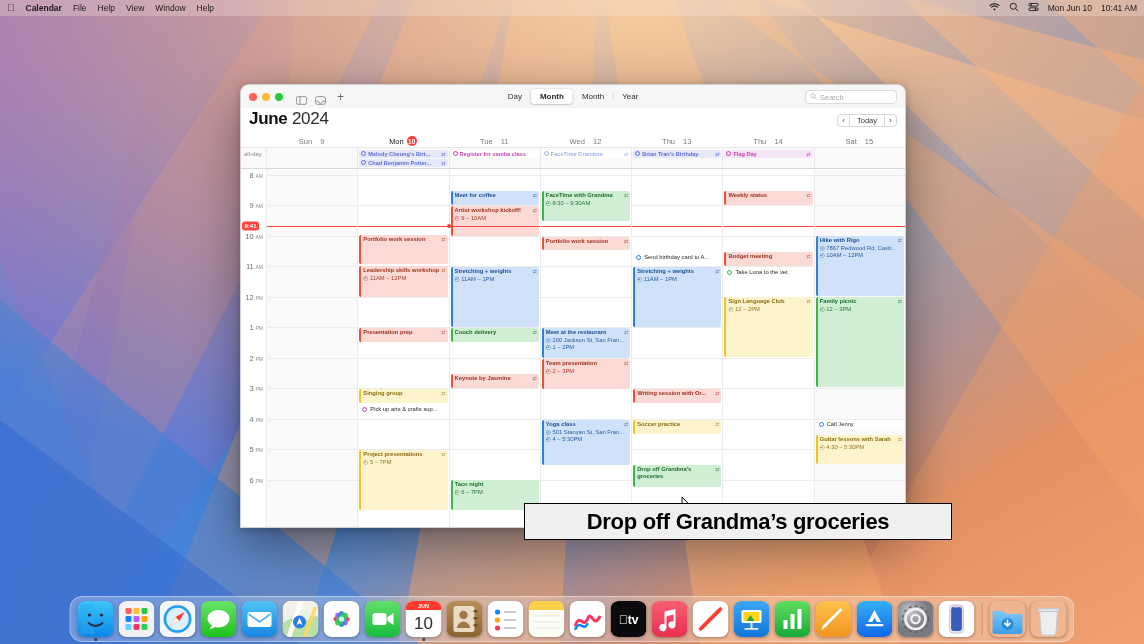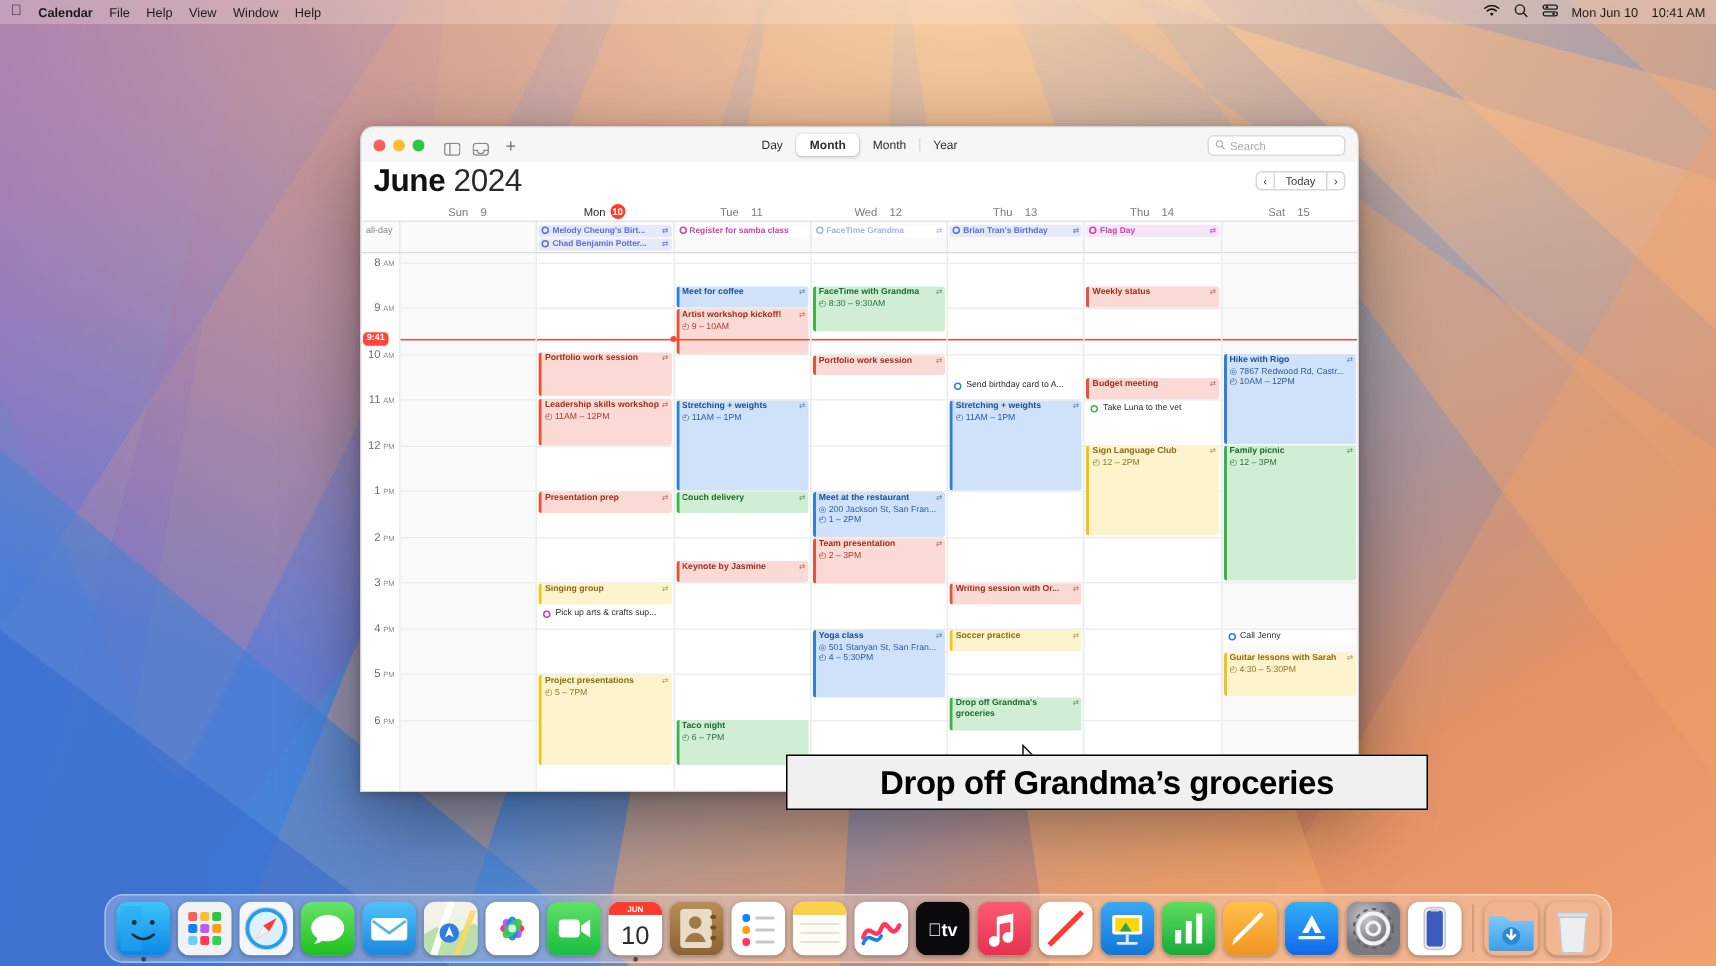--- a/index.html
+++ b/index.html
@@ -75,21 +75,21 @@
     width: 92px; height: 14px; border-radius: 4px;
     background: #fff; border: 0.5px solid #dadada;
     display: flex; align-items: center; gap: 3px; padding: 0 4px;
     font-size: 7.5px; color: #a8a8a8;
   }
 
   
   .titlerow { height: 27px; position: relative; padding: 0 8px; background:#fff; }
   .bigtitle {
     position: absolute; left: 8px; top: 1px;
-    font-size: 21px; color: #111; letter-spacing: -0.3px;
+    font-size: 17px; color: #111; letter-spacing: -0.3px;
   }
   .bigtitle .mon { font-weight: bold; }
   .bigtitle .yr { font-weight: normal; color: #2b2b2b; }
   .navgrp {
     position: absolute; right: 8px; top: 6px;
     display: flex; align-items: center; font-size: 7.5px; color: #3a3a3a;
   }
   .navbtn {
     height: 13px; min-width: 13px; padding: 0 4px;
     display: flex; align-items: center; justify-content: center;

